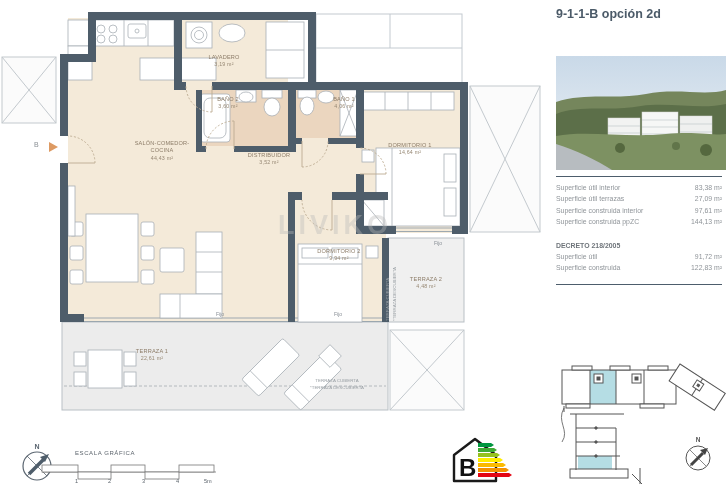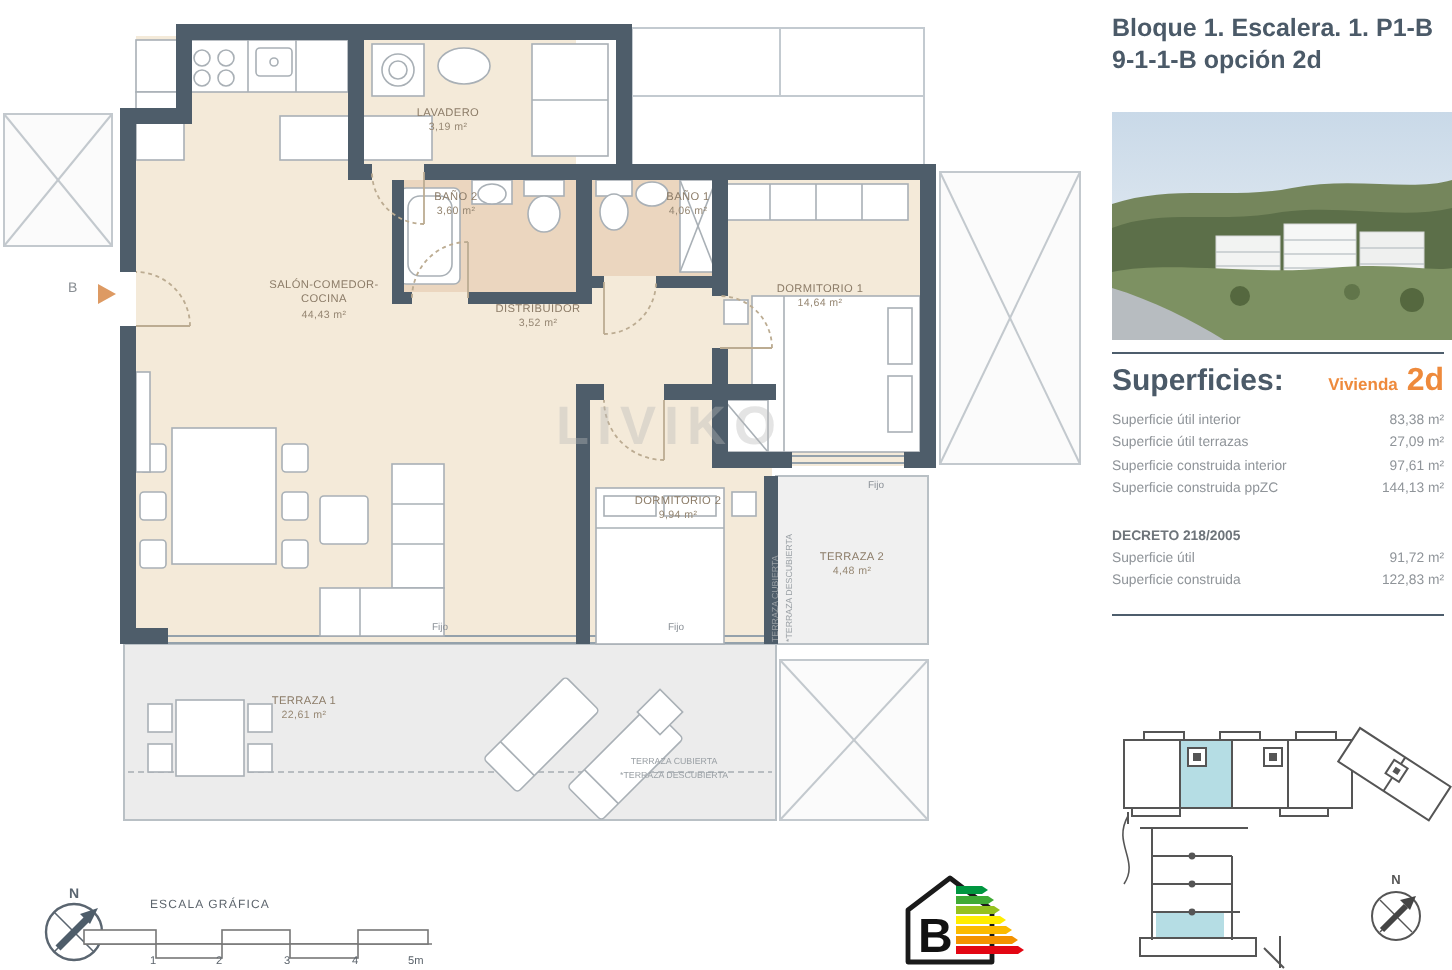--- a/index.html
+++ b/index.html
@@ -8,21 +8,21 @@
   .abs{position:absolute;}
   
   .rl{position:absolute;text-align:center;font-size:5.6px;line-height:1.3;color:#8c7c68;
       letter-spacing:.2px;}
   .rl .nm{display:block;}
   .rl .ar{display:block;font-size:5.3px;color:#978874;}
   .fijo{position:absolute;font-size:5px;color:#8a9097;}
   .vtext{position:absolute;font-size:4.4px;color:#9aa0a5;white-space:nowrap;
          transform:rotate(-90deg);transform-origin:left bottom;}
   .tnote{position:absolute;text-align:center;font-size:4.4px;line-height:1.5;color:#9aa0a5;}
-  .watermark{position:absolute;left:278px;top:198px;font-size:27px;font-weight:bold;
+  .watermark{position:absolute;left:278px;top:210px;font-size:27px;font-weight:bold;
              color:#b9b9b9;opacity:.38;letter-spacing:4px;}
   .entry-b{position:absolute;left:34px;top:141px;font-size:7px;color:#8a8f94;}
   .entry-arrow{position:absolute;left:49px;top:142px;width:0;height:0;
                border-left:9px solid #dd9a63;border-top:5px solid transparent;
                border-bottom:5px solid transparent;}
   .scale-label{position:absolute;left:45px;top:450px;width:120px;text-align:center;
                font-size:6px;letter-spacing:.6px;color:#5d656d;}
   .tick{position:absolute;font-size:5.6px;color:#5d656d;}
   
   .sb-title{position:absolute;left:556px;top:6px;width:170px;font-size:12.5px;font-weight:bold;
@@ -335,21 +335,20 @@
       <path d="M30,14 h16 l3,2 l-3,2 h-16 z" fill="#3faa35"></path>
       <path d="M30,19 h19 l3,2 l-3,2 h-19 z" fill="#95c11f"></path>
       <path d="M30,24 h22 l3,2 l-3,2 h-22 z" fill="#ffed00"></path>
       <path d="M30,29 h25 l3,2 l-3,2 h-25 z" fill="#fbba00"></path>
       <path d="M30,34 h28 l3,2 l-3,2 h-28 z" fill="#f39200"></path>
       <path d="M30,39 h31 l3,2 l-3,2 h-31 z" fill="#e30613"></path>
     </g>
   </svg>
 
   <header class="sb-title">
-    <div>Bloque 1. Escalera. 1. P1-B</div>
     <div>9-1-1-B opción 2d</div>
   </header>
 
   <svg class="abs" style="left:556px;top:56px" width="170" height="114" viewBox="0 0 170 114">
     <defs>
       <linearGradient id="sky" x1="0" y1="0" x2="0" y2="1">
         <stop offset="0" stop-color="#c9d9e8"></stop>
           <stop offset="1" stop-color="#eef2f6"></stop>
       </linearGradient>
     </defs>
@@ -371,27 +370,20 @@
       </g>
     </g>
     <path d="M0,80 C30,74 70,82 110,78 C140,75 160,80 170,78 V114 H0 Z" fill="#7d9162"></path>
     <path d="M0,88 C20,94 40,104 56,114 L0,114 Z" fill="#b7bcc0"></path>
     <circle cx="64" cy="92" r="5" fill="#55683f"></circle>
       <circle cx="150" cy="94" r="6" fill="#55683f"></circle>
     <circle cx="120" cy="90" r="4" fill="#61754a"></circle>
   </svg>
 
   <section class="superficies">
-    <div class="sup-head">
-      <h2>Superficies:</h2>
-      <div class="viv">
-        <span class="viv-label">Vivienda</span>
-        <span class="viv-value">2d</span>
-      </div>
-    </div>
     <div class="srow">
       <span>Superficie útil interior</span>
       <span>83,38 m²</span>
       </div>
     <div class="srow">
       <span>Superficie útil terrazas</span>
       <span>27,09 m²</span>
       </div>
     <div class="srow">
       <span>Superficie construida interior</span>

